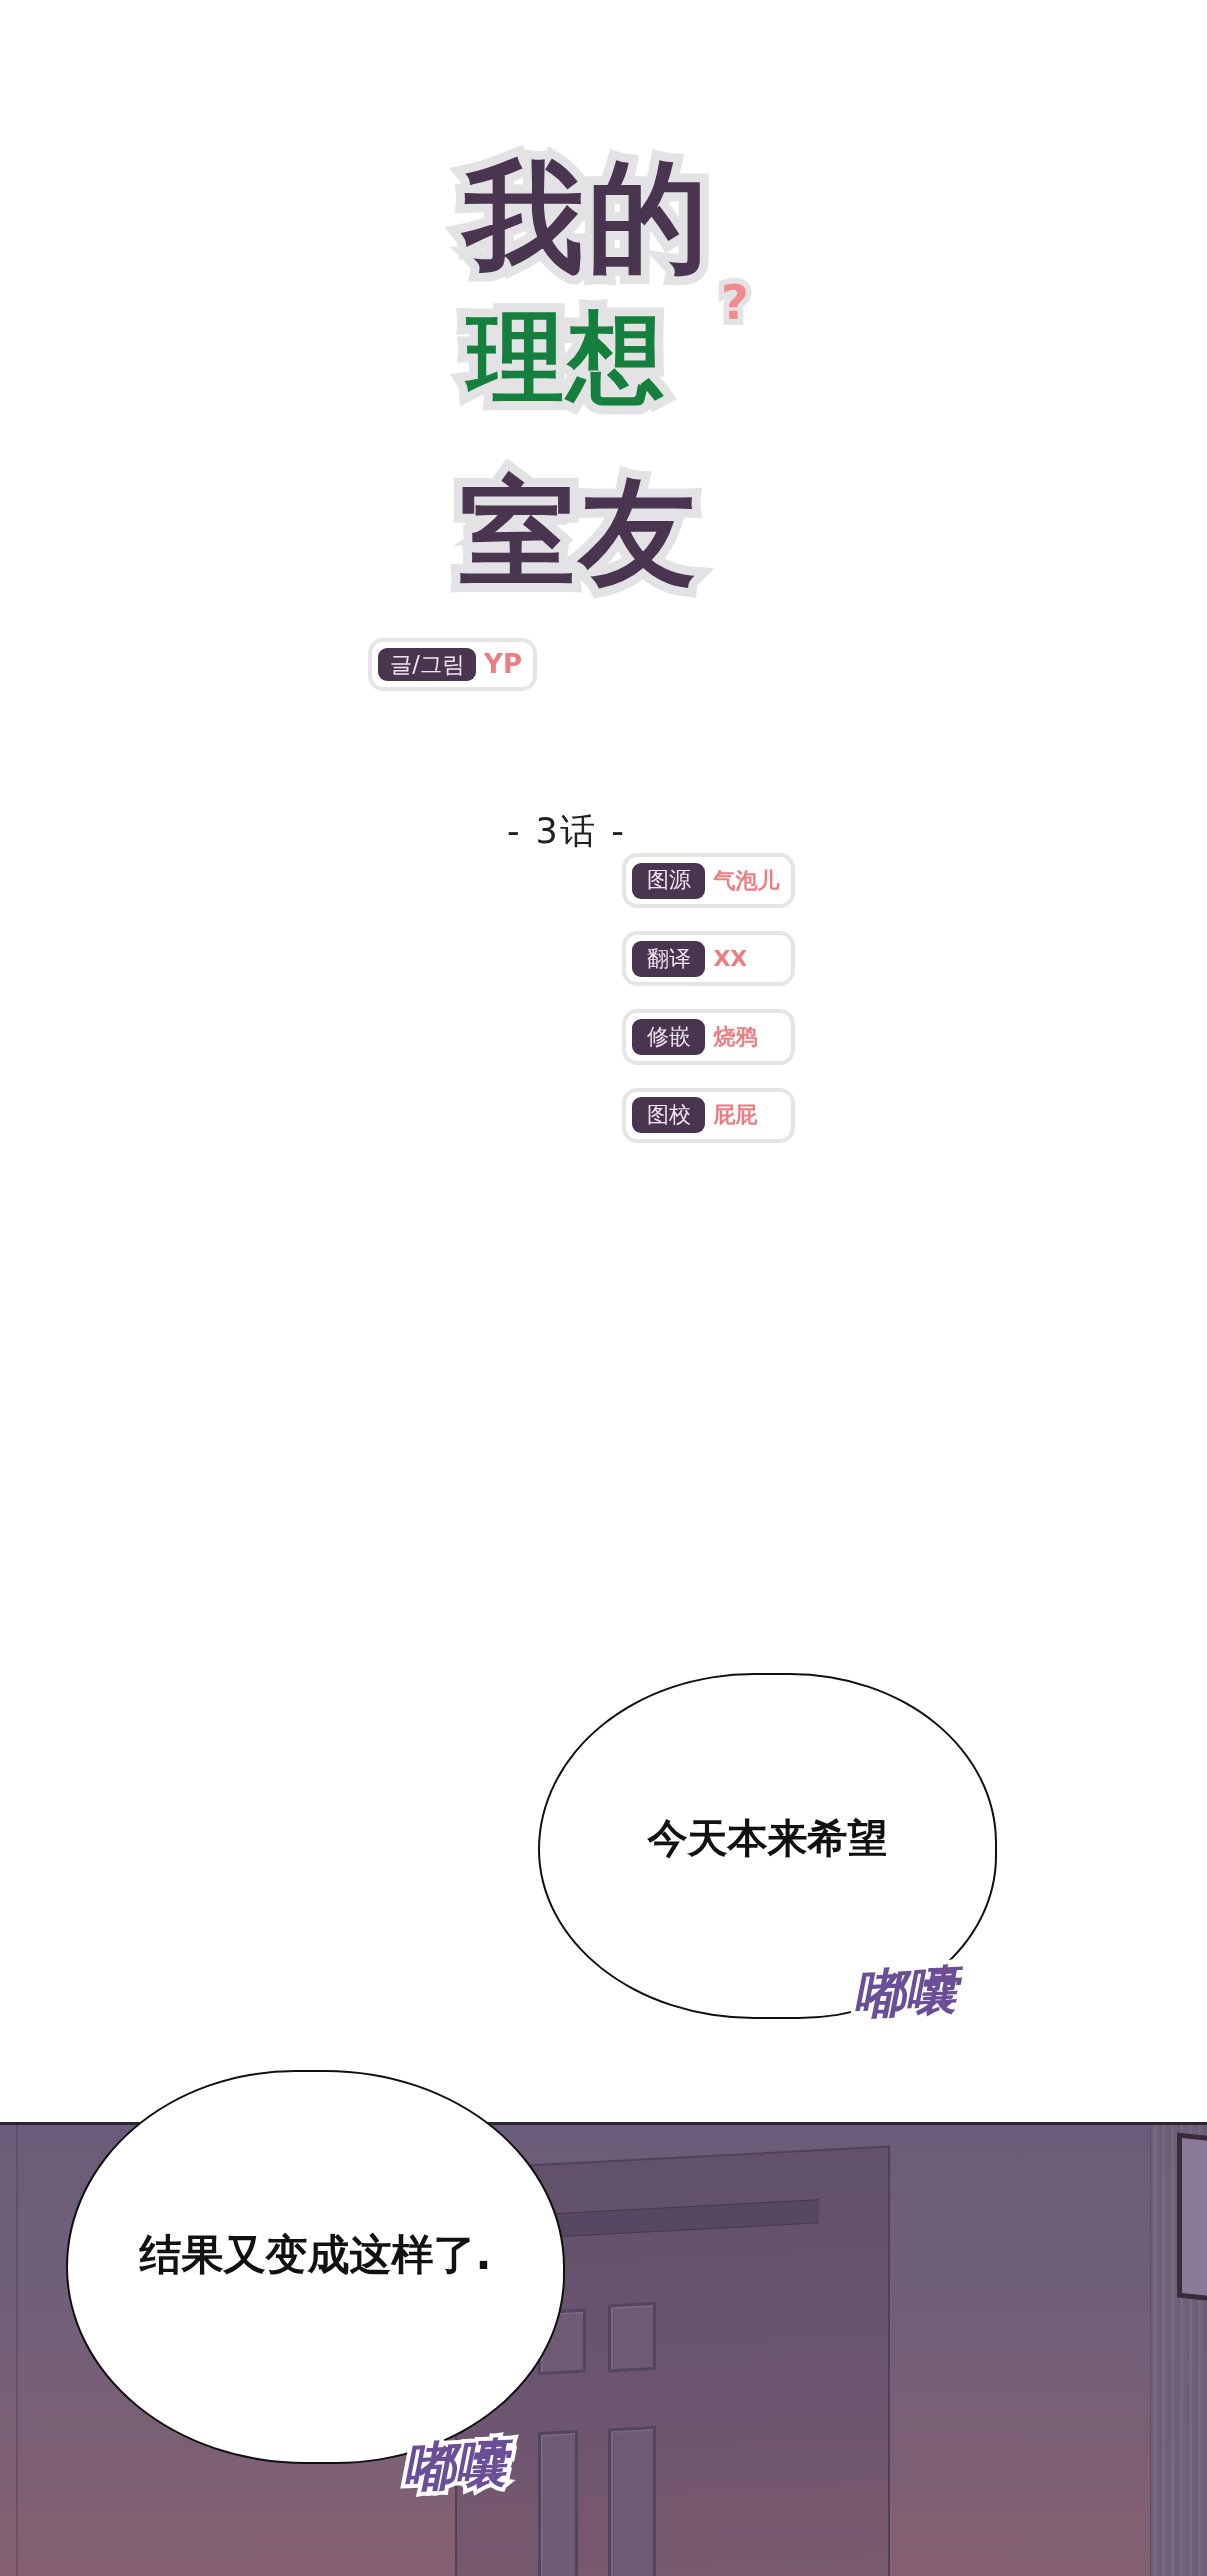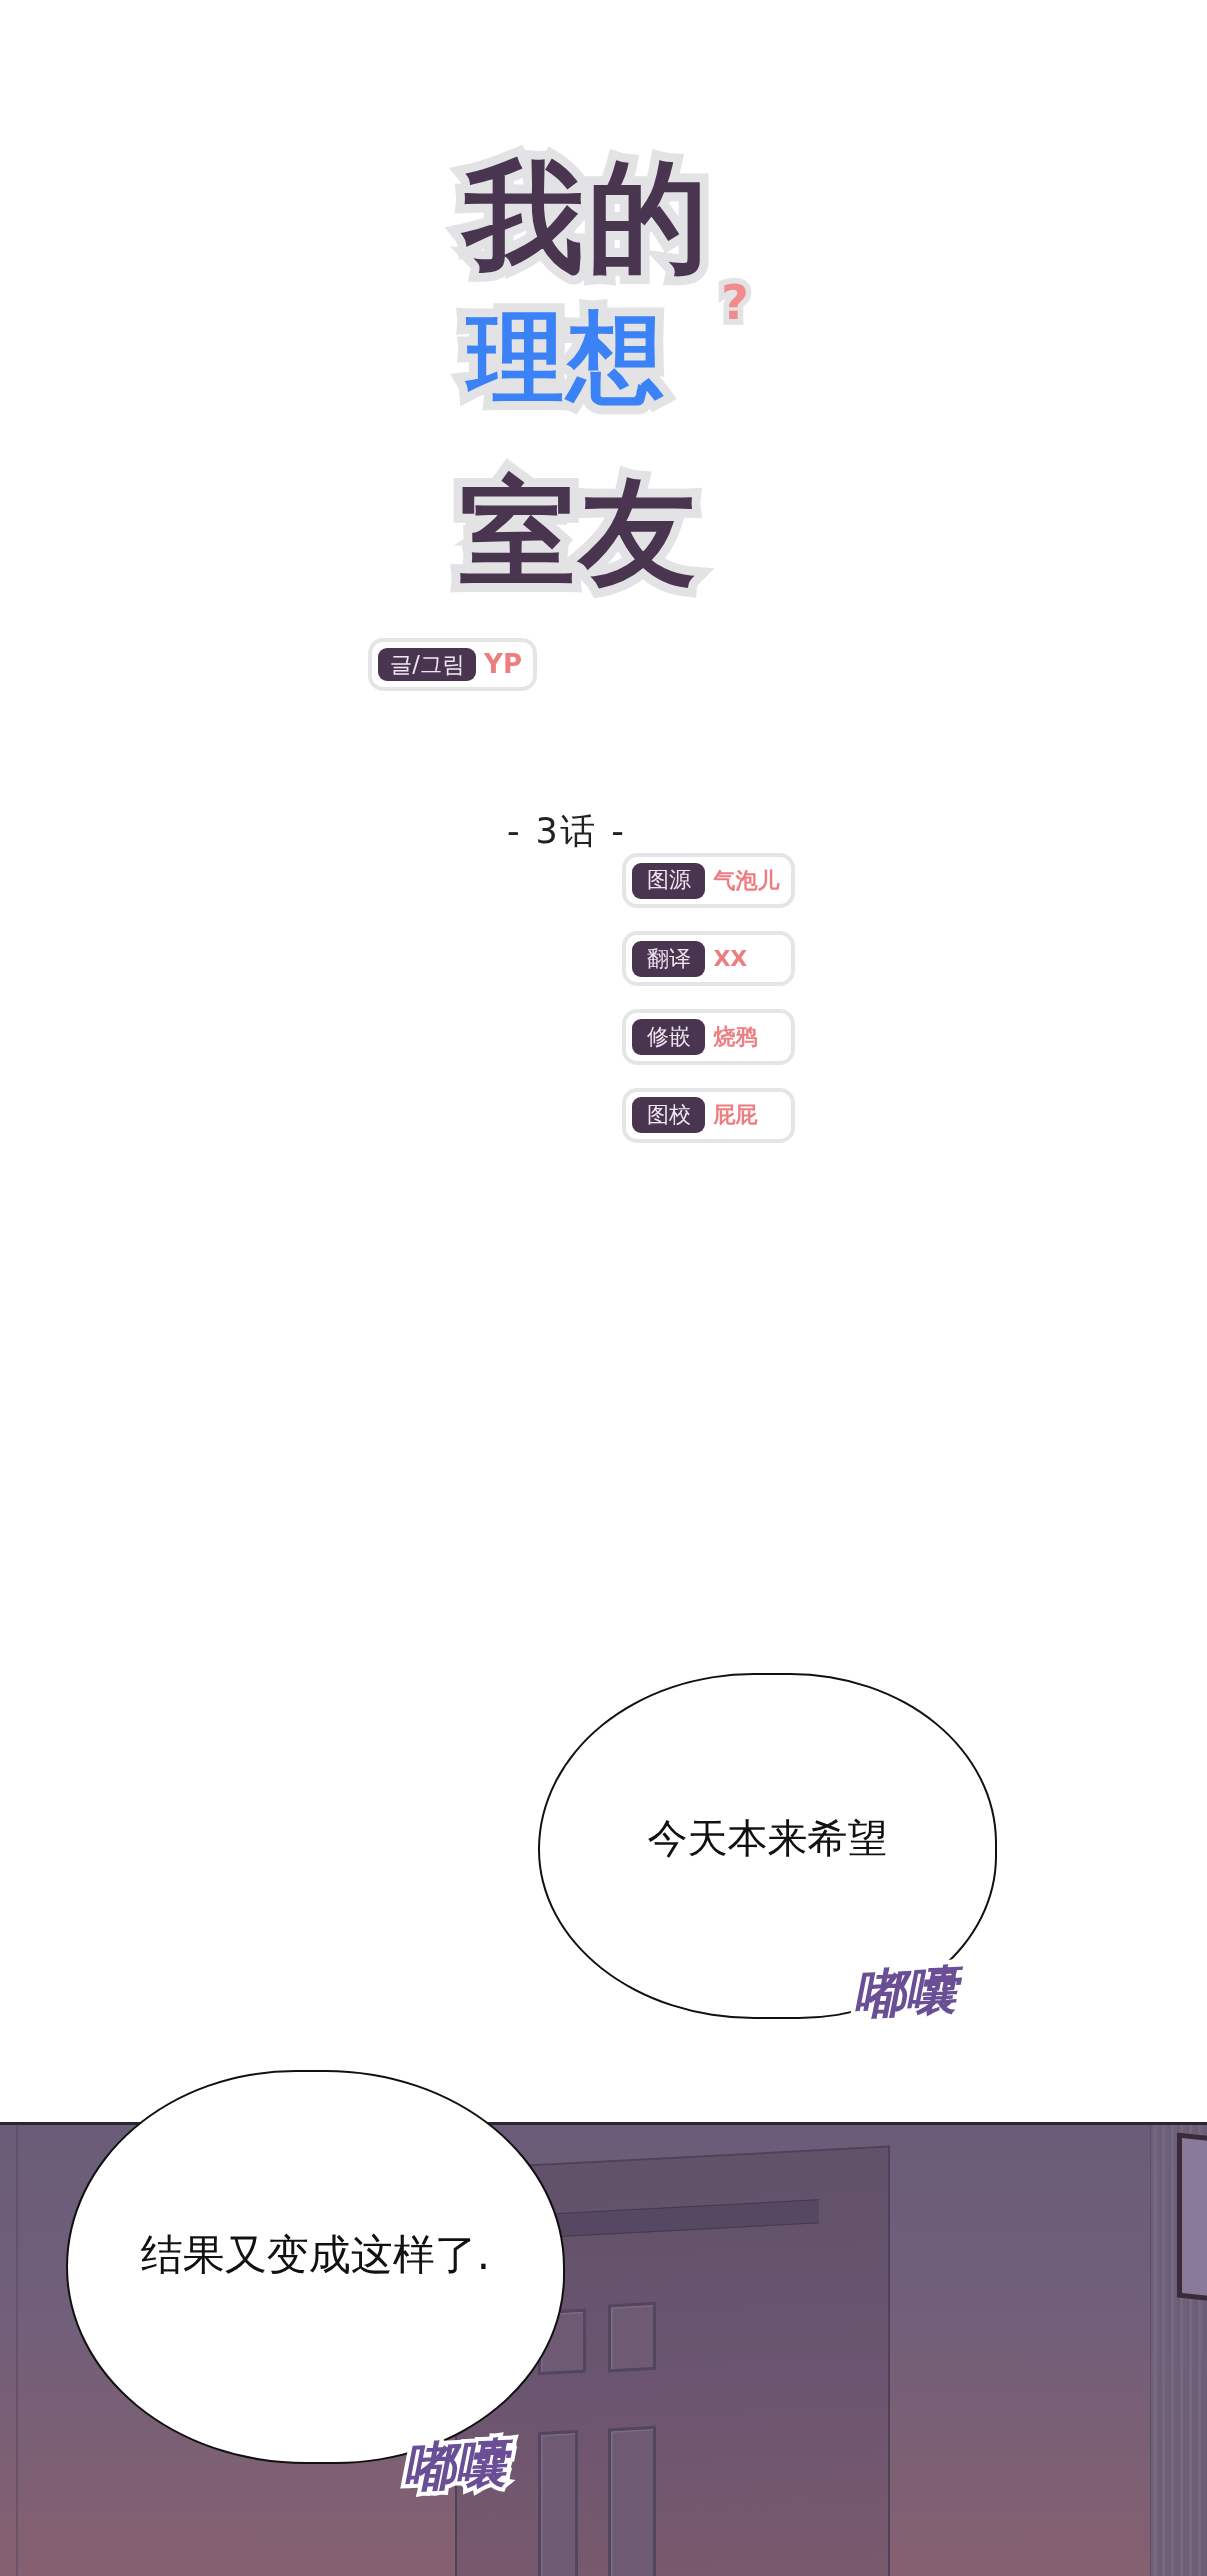--- a/index.html
+++ b/index.html
@@ -4,21 +4,21 @@
 <style>
   * { box-sizing: border-box; margin: 0; padding: 0; }
   html, body { width: 1208px; height: 2576px; background: #ffffff; overflow: hidden; }
   body { position: relative; font-family: "DejaVu Sans", sans-serif; }
 
   .title-block { position: absolute; left: 459px; top: 137px; width: 274px; }
   .title-line { position: absolute; font-weight: bold; letter-spacing: 3.2px; white-space: nowrap;
     paint-order: stroke fill; -webkit-text-stroke: 17.7px #e3e3e5; }
   .title-line .inner { position: relative; }
   .tl1 { left: 4px; top: 0; font-size: 121px; color: #4a3550; }
-  .tl2 { left: 8px; top: 157px; font-size: 97px; color: #3b82f6; }
+  .tl2 { left: 8px; top: 157px; font-size: 97px; color: #15803d; }
   .tl3 { left: 0; top: 318px; font-size: 117px; color: #4a3550; }
   .title-q { position: absolute; left: 262px; top: 137px; font-size: 48px; color: #f08b8e; font-weight: bold;
     paint-order: stroke fill; -webkit-text-stroke: 11.3px #e3e3e5; }
 
   .credit-pill { position: absolute; display: flex; align-items: center; gap: 8px;
     padding: 5.6px 11.3px 5.6px 6.4px; background: #fff; border-radius: 11.3px;
     box-shadow: 0 0 0 4px #e5e5e7; }
   .credit-label { background: #4a3550; color: #efe6f0; font-size: 21px; padding: 3.2px 11.3px; border-radius: 9px; line-height: 1.2; }
   .credit-value { color: #ee7d82; font-size: 21px; font-weight: bold; }
 
@@ -27,21 +27,21 @@
   .author-pill .credit-value { font-size: 26px; }
 
   .episode { position: absolute; left: 507px; top: 760px; font-size: 35px; color: #222; letter-spacing: 2.4px; font-family: "DejaVu Sans", sans-serif; margin-top: 48px; }
 
   .credits-list { position: absolute; left: 626px; top: 857px; }
   .credits-list .credit-pill { position: relative; margin-bottom: 31px; }
   .credits-list .credit-label { font-size: 22px; padding: 4.8px 14.5px; }
   .credits-list .credit-value { font-size: 22px; }
 
   .bubble { position: absolute; background: #fff; border: 2.4px solid #111; display: flex;
-    align-items: center; justify-content: center; text-align: center; color: #111; }
+    align-items: center; justify-content: center; text-align: center; color: #111; font-weight: bold; }
   .bubble1 { left: 538px; top: 1673px; width: 459px; height: 346px; border-radius: 48% 46% 44% 48% / 52% 50% 48% 50%; }
   .bubble1 .btext { font-size: 40px; line-height: 1.35; margin-top: -16px; }
   .bubble2 { left: 66px; top: 2070px; width: 499px; height: 394px; border-radius: 46% 48% 46% 48% / 50% 50% 48% 50%; z-index: 3; }
   .bubble2 .btext { font-size: 42px; margin-top: -24px; }
 
   .sfx { position: absolute; font-size: 52px; font-weight: bold; font-style: italic; color: #6a4f96;
     paint-order: stroke fill; -webkit-text-stroke: 8px #ffffff; z-index: 4; transform: rotate(-3deg); }
   .sfx1 { left: 853px; top: 1958px; }
   .sfx2 { left: 403px; top: 2431px; }
 

